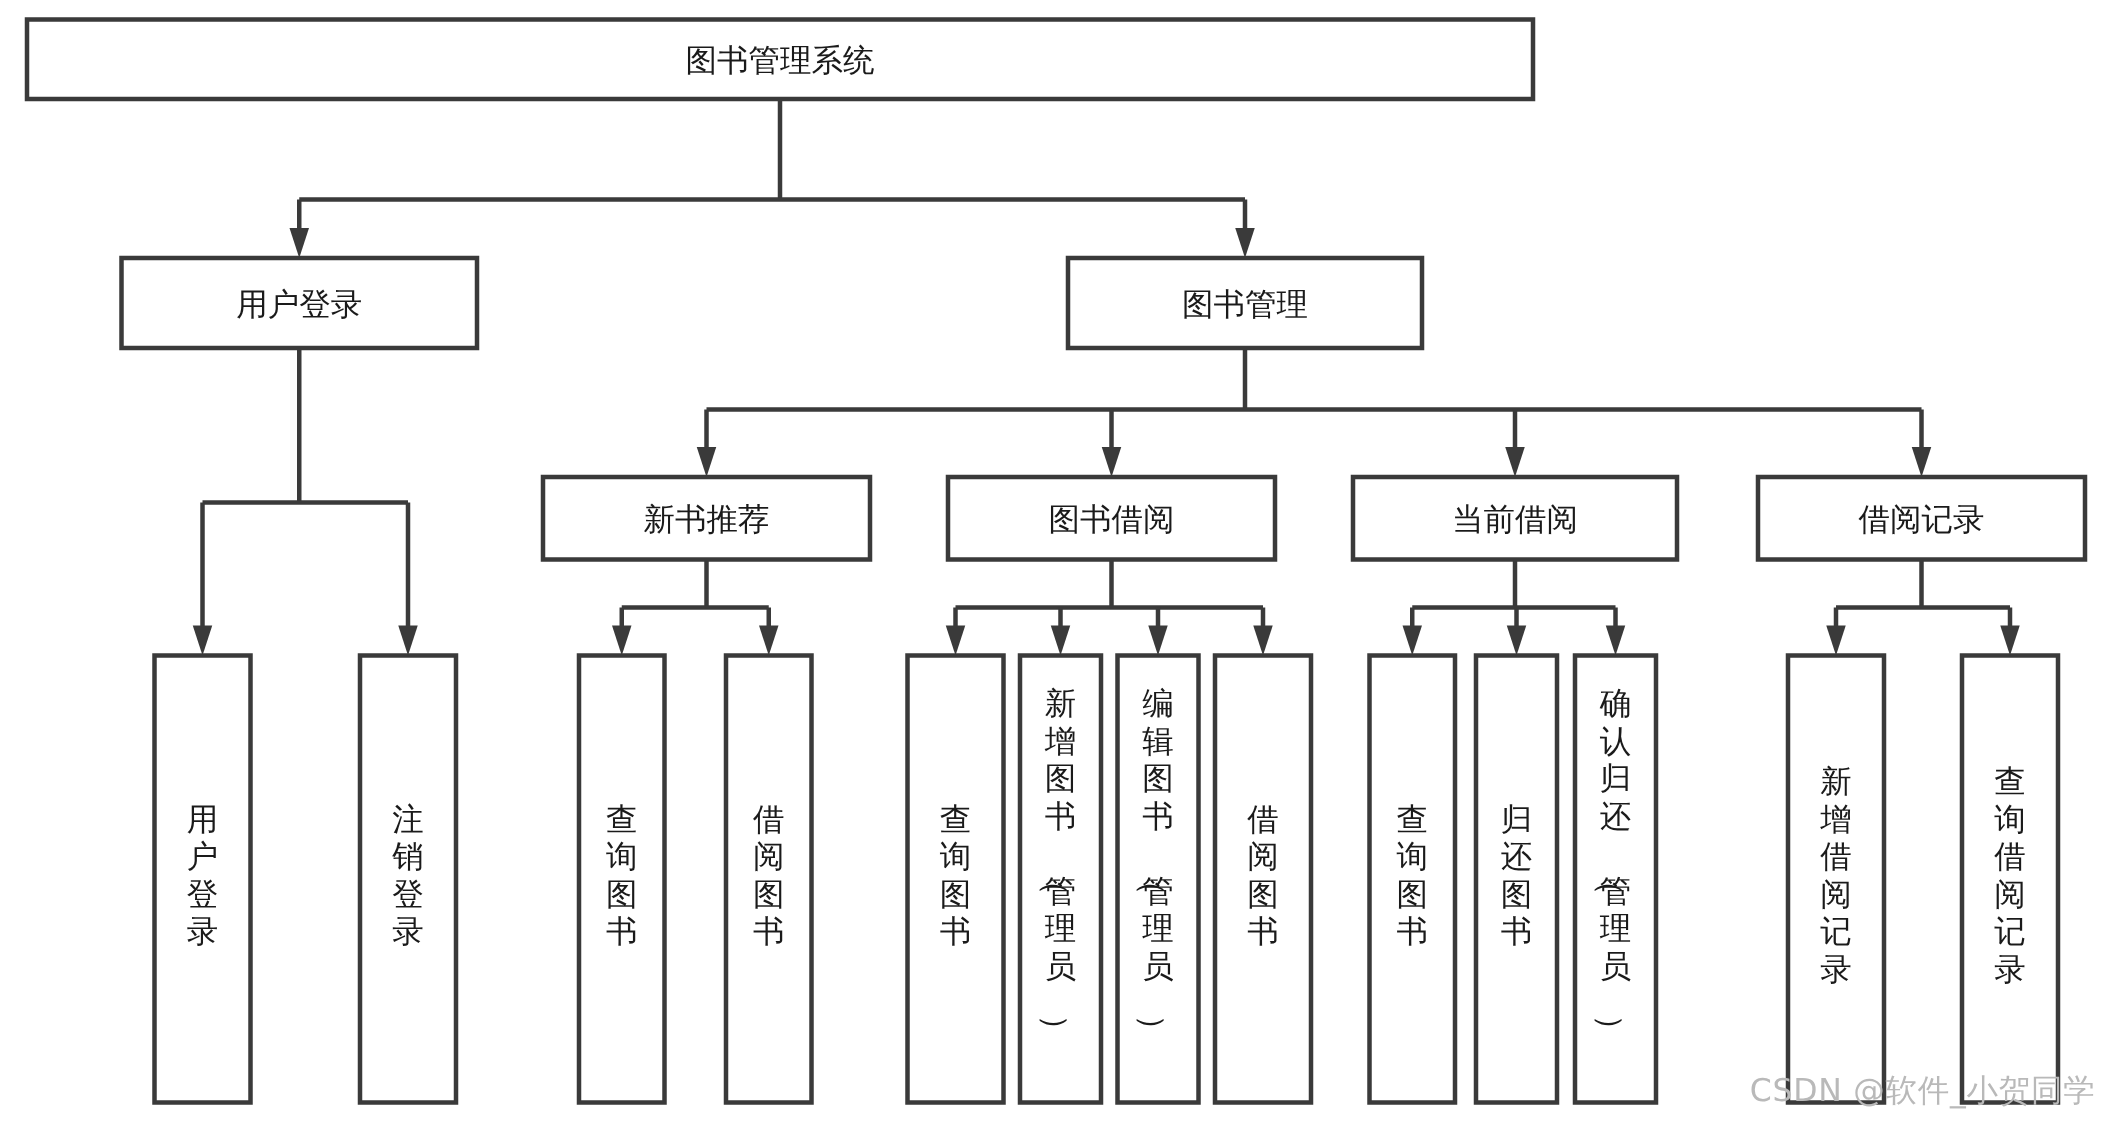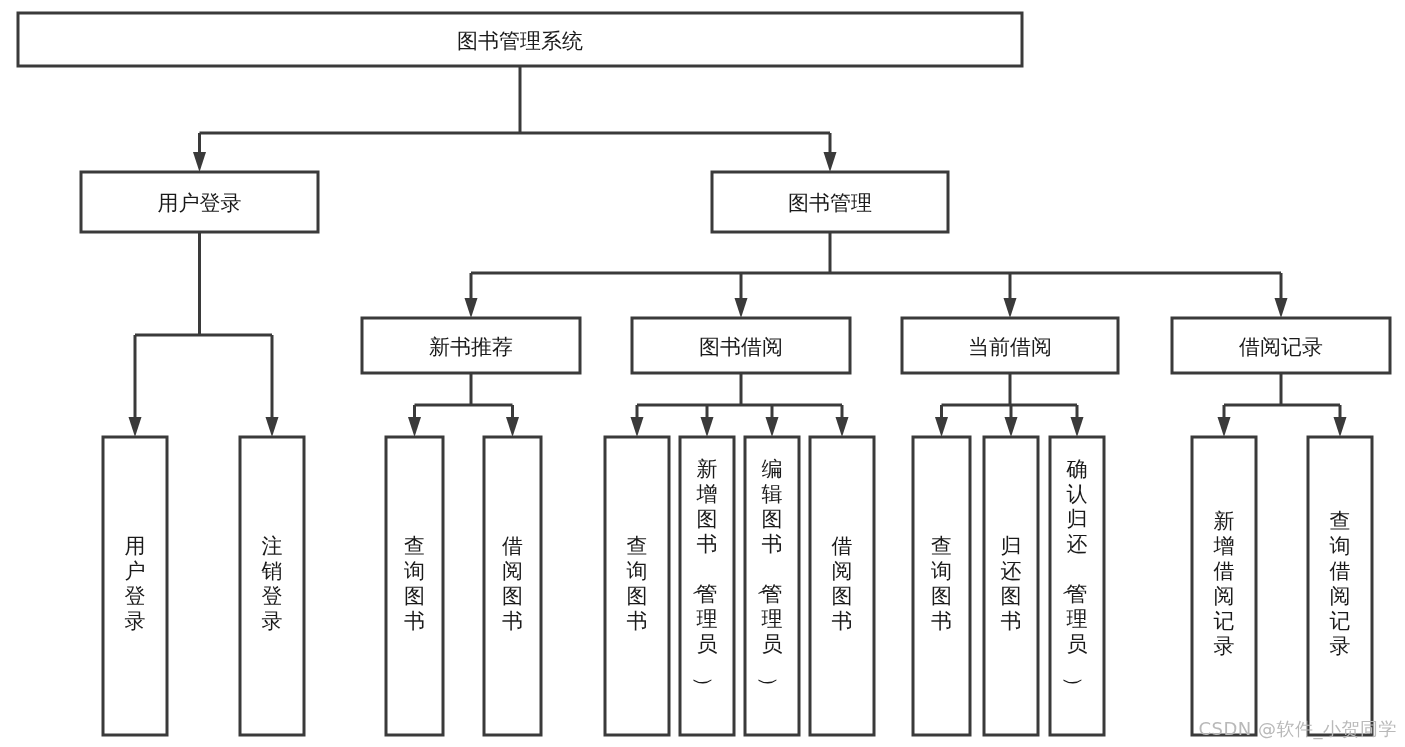--- a/index.html
+++ b/index.html
@@ -46,21 +46,21 @@
     font-family: "DejaVu Sans", "Liberation Sans", sans-serif;
     font-size: 21px;
     fill: #1a1a1a;
     text-anchor: middle;
   }
   .watermark {
     position: absolute;
     right: 8px;
     bottom: 6px;
     font-family: "DejaVu Sans", "Liberation Sans", sans-serif;
-    font-size: 18px;
+    font-size: 21px;
     color: #b9b9b9;
     white-space: nowrap;
     letter-spacing: 0.5px;
   }
 </style>
 </head>
 <body>
 
 <div id="chart-root">
   <svg id="chart-svg" width="1405" height="747" viewBox="0 0 1405 747" xmlns="http://www.w3.org/2000/svg">

